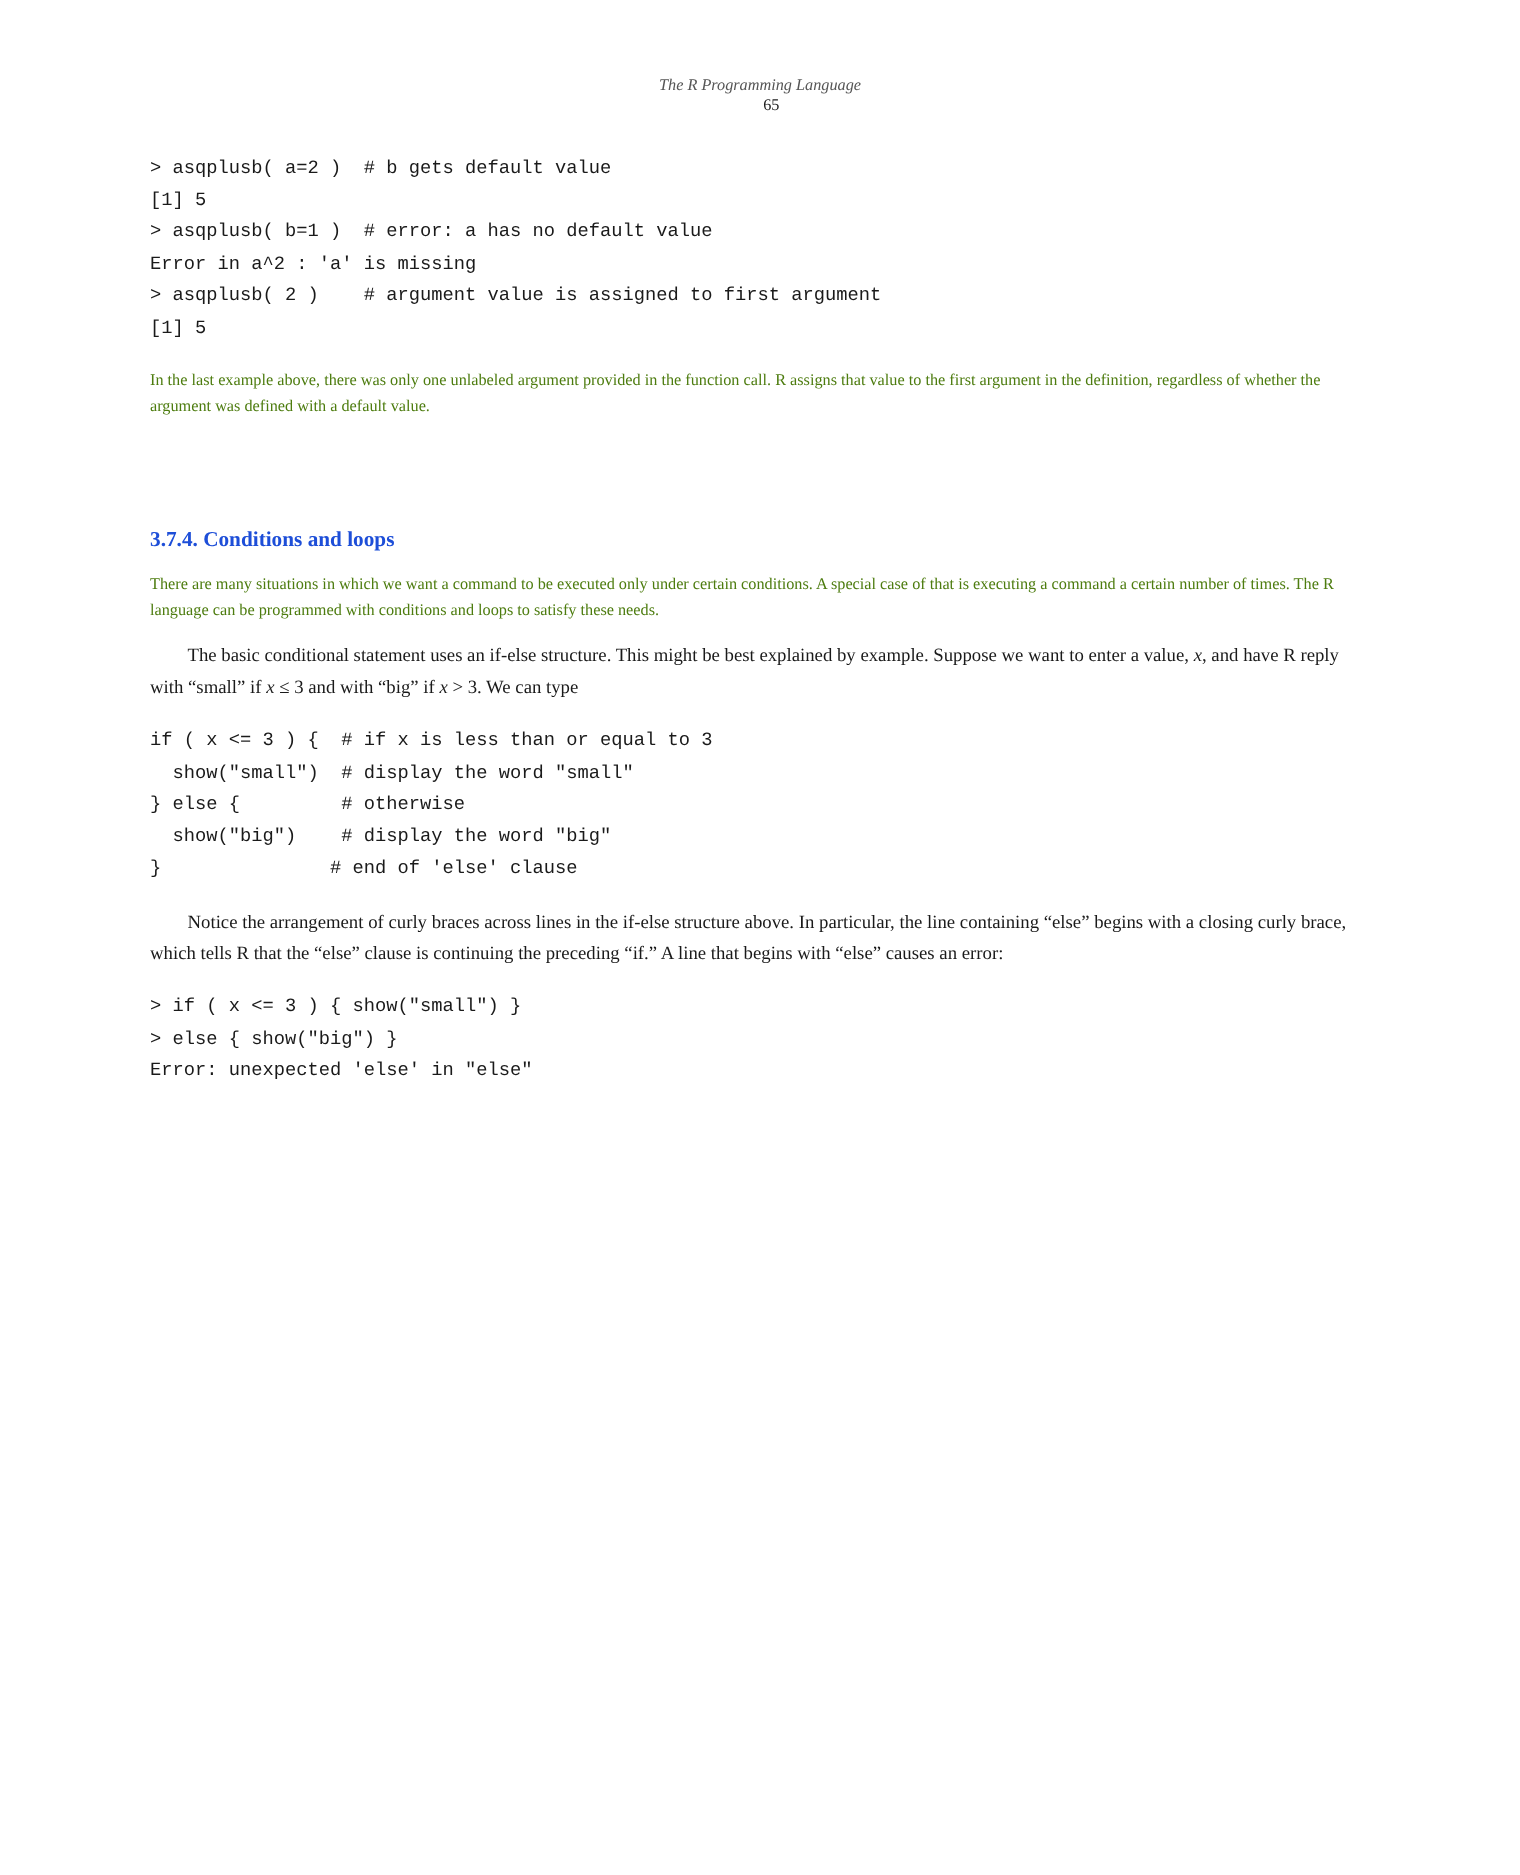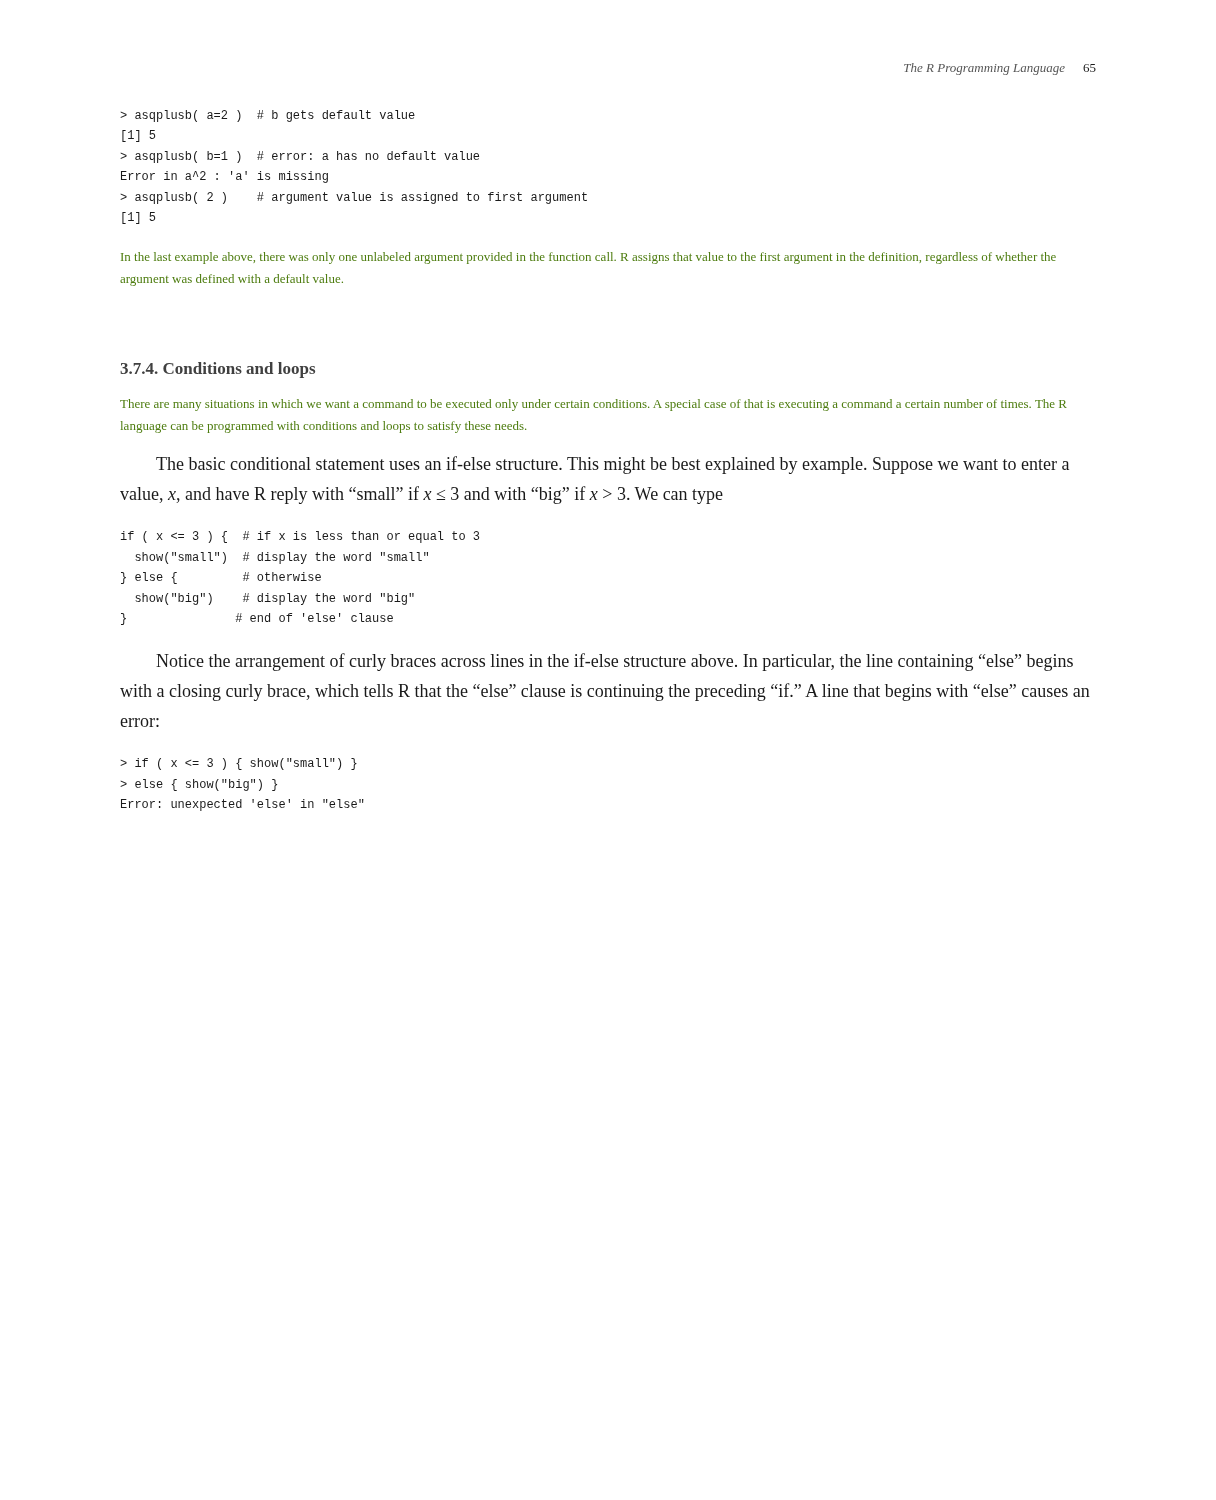--- a/index.html
+++ b/index.html
@@ -22,70 +22,71 @@
       min-height: 1500px;
       padding: 60px 120px 60px 120px;
       position: relative;
     }
 
     .header-bar {
       display: flex;
       justify-content: flex-end;
       align-items: center;
       margin-bottom: 30px;
+      flex-direction: column;
     }
 
     .header-title {
       font-family: Georgia, serif;
       font-size: 13px;
       color: #555;
       font-style: italic;
     }
 
     .page-number {
       font-family: Liberation Serif, serif;
       font-size: 13px;
       color: #1a1a1a;
       margin-left: 18px;
     }
 
     .code-block {
       font-family: 'Courier New', Courier, monospace;
-      font-size: 12px;
+      font-size: 15px;
       color: #1a1a1a;
       background: transparent;
       margin: 18px 0 18px 0;
       line-height: 1.7;
       white-space: pre;
       display: block;
     }
 
     .body-text {
       font-family: Georgia, 'Times New Roman', serif;
       font-size: 13px;
       color: #4d7c0f;
       line-height: 1.65;
       margin-bottom: 14px;
     }
 
     .body-text-indent {
       font-family: Georgia, 'Times New Roman', serif;
-      font-size: 18px;
+      font-size: 15px;
       color: #1a1a1a;
       line-height: 1.65;
       margin-bottom: 14px;
       text-indent: 2em;
     }
 
     .section-heading {
       font-family: Georgia, serif;
       font-size: 17px;
       font-weight: bold;
-      color: #404040;
-      margin-top: 16px;
+      color: #1d4ed8;
+      margin-top: 32px;
       margin-bottom: 14px;
     }
 
     .spacer {
       height: 20px;
     }
 
     em {
       font-style: italic;
     }

